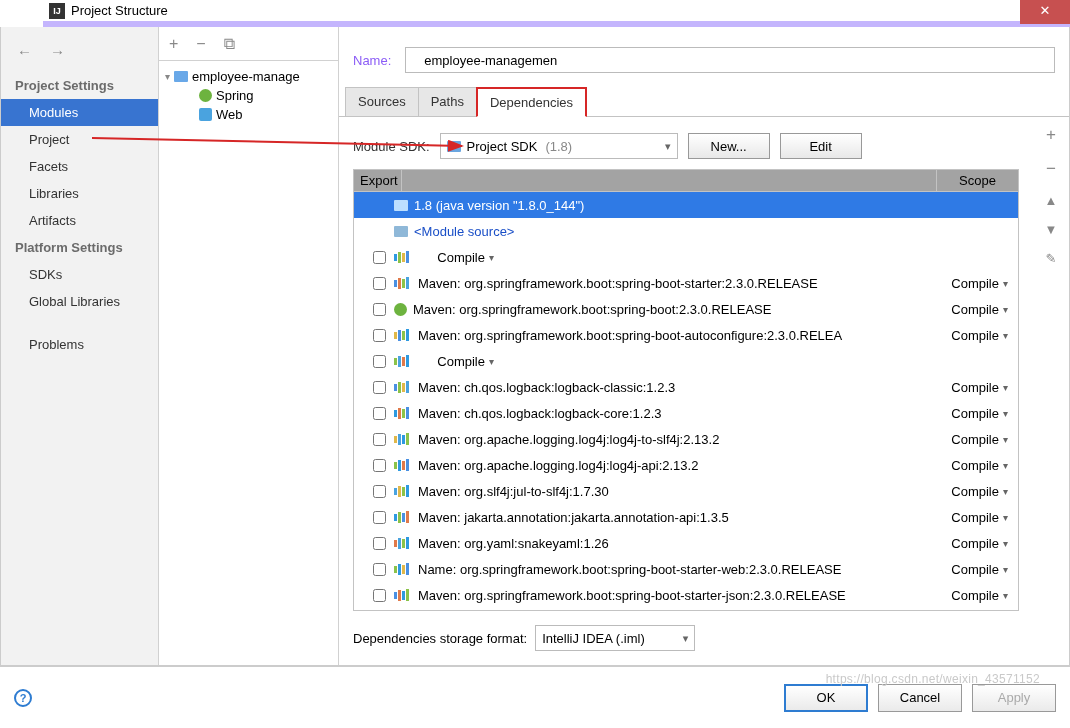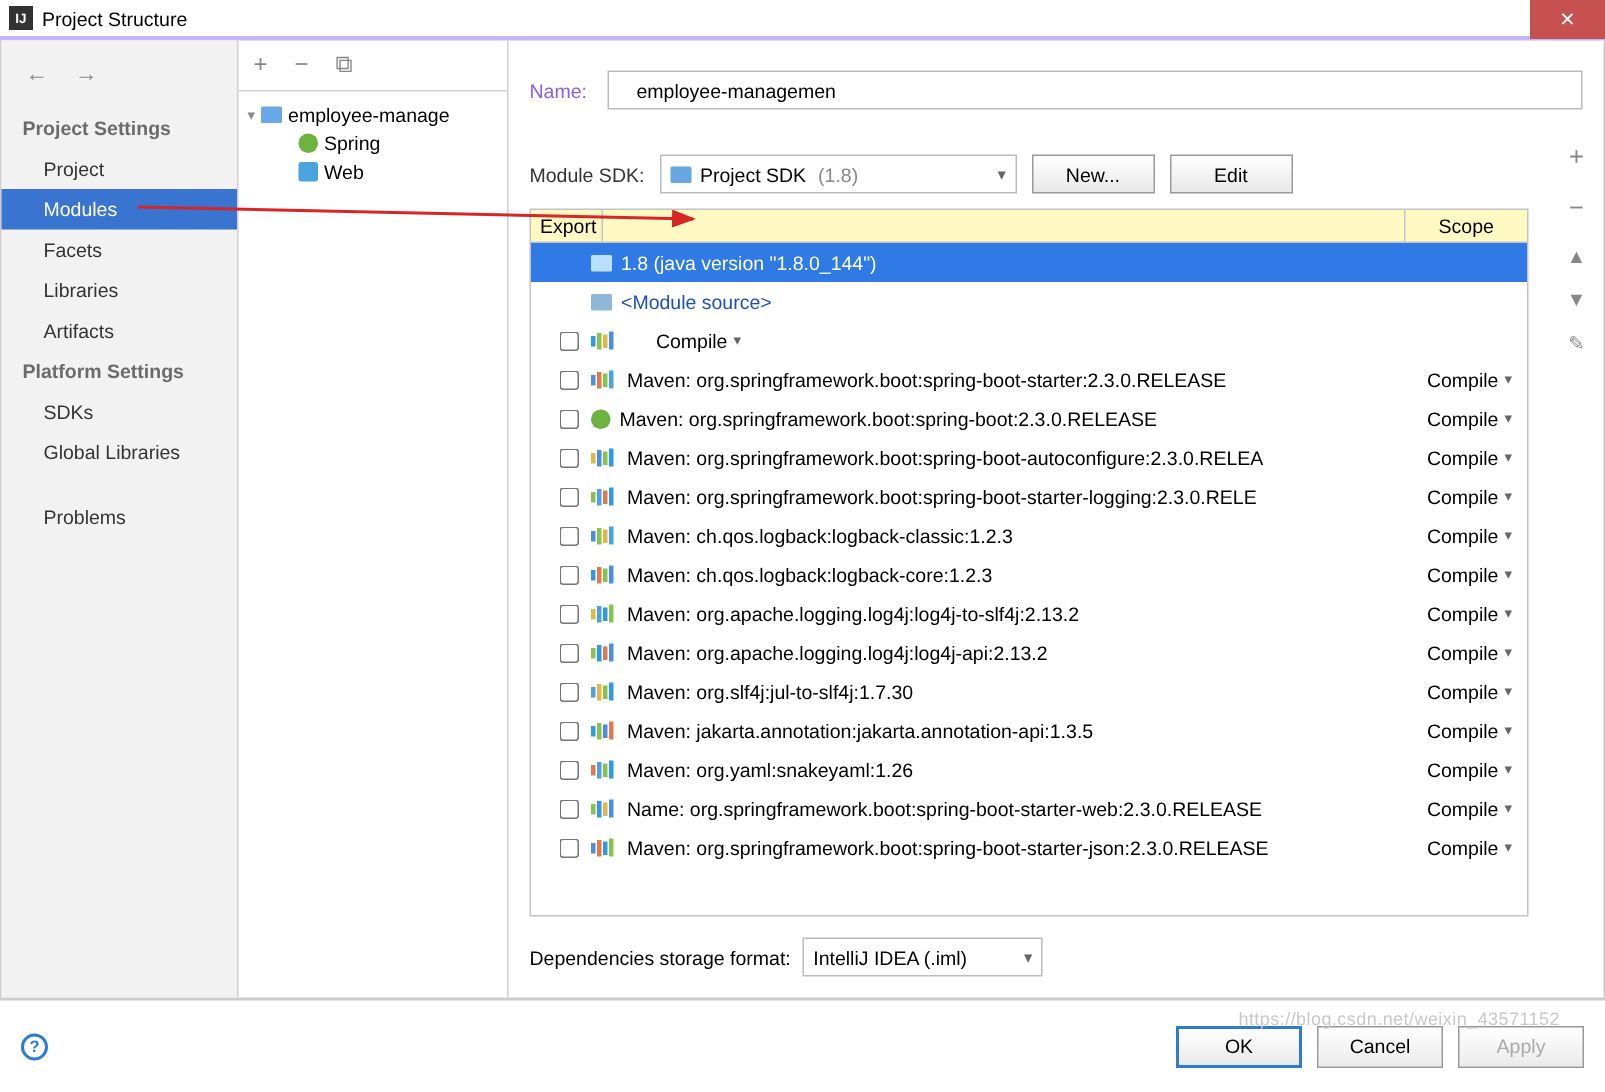--- a/index.html
+++ b/index.html
@@ -1,17 +1,17 @@
 <!DOCTYPE html>
 <html><head>
 <meta charset="utf-8">
 <style>
 * { margin:0; padding:0; box-sizing:border-box; font-family:"Segoe UI",Tahoma,sans-serif; font-size:13px; }
 body { background:#fff; width:1070px; height:728px; overflow:hidden; position:relative; }
-.titlebar { height:27px; background:#fff; border-bottom:3px solid #c4b5fd; display:flex; align-items:center; padding-left:6px; }
+.titlebar { height:27px; background:#fff; border-bottom:6px solid #c4b5fd; display:flex; align-items:center; padding-left:6px;margin-left:43px; }
 .titlebar .ico { width:16px; height:16px; background:#333; margin-right:6px; display:flex; align-items:center; justify-content:center; color:#fff; font-size:9px; font-weight:bold; }
 .close-btn { margin-left:auto; width:50px; height:27px; background:#c75050; display:flex; align-items:center; justify-content:center; color:#fff; font-size:13px; cursor:pointer; }
 .main { position:absolute; top:27px; left:0; right:0; bottom:62px; display:flex; border:1px solid #ccc; border-top:none; }
 .left-col { width:158px; border-right:1px solid #d1d1d1; background:#f2f2f2; padding-top:10px; }
 .nav-arrows { display:flex; gap:18px; padding:4px 16px 14px 16px; }
 .arrow { color:#888; font-size:15px; cursor:pointer; }
 .section-h { color:#6b6b6b; font-weight:bold; padding:6px 14px; }
 .nav-item { padding:6px 14px 6px 28px; cursor:pointer; color:#333; }
 .nav-item.selected { background:#3874D0; color:#fff; }
 .mid-col { width:180px; border-right:1px solid #d1d1d1; display:flex; flex-direction:column; }
@@ -34,21 +34,21 @@
 .tab.inactive { background:#e7e7e7; }
 .tab.active { background:#fff; border:2px solid #d62626; border-bottom:1px solid #fff; margin-bottom:-1px; z-index:2; }
 .sdk-row { display:flex; align-items:center; gap:10px; padding:16px 14px 10px 14px; }
 .sdk-row label { color:#333; }
 .sdk-select { flex:0 0 238px; height:26px; border:1px solid #bbb; display:flex; align-items:center; padding:0 6px; gap:6px; }
 .sdk-select .folder-ico { background:#6aa6e0; }
 .sdk-select .v { color:#888; margin-left:2px; }
 .sdk-select .chev { margin-left:auto; color:#666; font-size:11px; }
 .btn { min-width:82px; height:26px; border:1px solid #999; background:linear-gradient(#fff,#e8e8e8); display:flex; align-items:center; justify-content:center; cursor:pointer; }
 .dep-table { flex:1; margin:0 14px 0 14px; border:1px solid #c3c3c3; display:flex; flex-direction:column; overflow:hidden; }
-.dep-head { display:flex; background:#fef9c3; border-bottom:1px solid #c3c3c3; }
+.dep-head { display:flex; background:#a3a3a3; border-bottom:1px solid #c3c3c3; }
 .dep-head .c1 { width:48px; padding:3px 6px; border-right:1px solid #c3c3c3; }
 .dep-head .c2 { flex:1; }
 .dep-head .c3 { width:82px; text-align:center; padding:3px 0; border-left:1px solid #c3c3c3; }
 .dep-body { flex:1; overflow:auto; }
 .dep-row { display:flex; align-items:center; height:26px; padding:0 6px 0 10px; }
 .dep-row.selected { background:#2F7AE5; color:#fff; }
 .chk { width:30px; display:flex; justify-content:center; }
 .chk input { width:13px; height:13px; }
 .lib-ico { display:flex; align-items:center; gap:1px; margin-right:6px; width:18px; }
 .lib-ico span { width:3px; background:#ccc; display:inline-block; }
@@ -81,22 +81,22 @@
 </div>
 
 <div class="main">
   <div class="left-col">
     <div class="nav-arrows">
       <span class="arrow">←</span>
       <span class="arrow">→</span>
     </div>
     <div class="section-h">Project Settings</div>
     <div id="nav1">
+        <div class="nav-item selected">Modules</div>
         <div class="nav-item">Project</div>
-        <div class="nav-item selected">Modules</div>
         <div class="nav-item">Facets</div>
         <div class="nav-item">Libraries</div>
         <div class="nav-item">Artifacts</div>
       </div>
     <div class="section-h">Platform Settings</div>
     <div id="nav2">
         <div class="nav-item">SDKs</div>
         <div class="nav-item">Global Libraries</div>
       </div>
     <div style="height:16px"></div>
@@ -123,20 +123,25 @@
         <span class="web-ico"></span>
         <span>Web</span>
       </div>
     </div>
   </div>
 
   <div class="right-col">
     <div class="name-row">
       <label>Name:</label>
       <input type="text" value="employee-managemen" style="">
+    </div>
+    <div class="tabs">
+      <div class="tab inactive">Sources</div>
+      <div class="tab inactive">Paths</div>
+      <div class="tab active">Dependencies</div>
     </div>
 
     <div class="right-body-wrap">
       <div class="right-inner">
         <div class="sdk-row">
           <label>Module SDK:</label>
           <div class="sdk-select">
             <span class="folder-ico"></span>
             <span>Project SDK</span>
             <span class="v">(1.8)</span>
@@ -230,21 +235,20 @@
               <div class="dep-row">
                 <span class="chk">
                   <input type="checkbox" style="">
                 </span>
                 <span class="lib-ico">
                   <span style="background: rgb(139, 195, 74); height: 7px;"></span>
                   <span style="background: rgb(74, 163, 223); height: 11px;"></span>
                   <span style="background: rgb(224, 122, 74); height: 9px;"></span>
                   <span style="background: rgb(46, 154, 224); height: 12px;"></span>
                 </span>
-                <span class="name">Maven: org.springframework.boot:spring-boot-starter-logging:2.3.0.RELE</span>
                 <span class="scope">
                   <span>Compile</span>
                   <span class="chev">▾</span>
                 </span>
               </div>
               <div class="dep-row">
                 <span class="chk">
                   <input type="checkbox" style="">
                 </span>
                 <span class="lib-ico">

